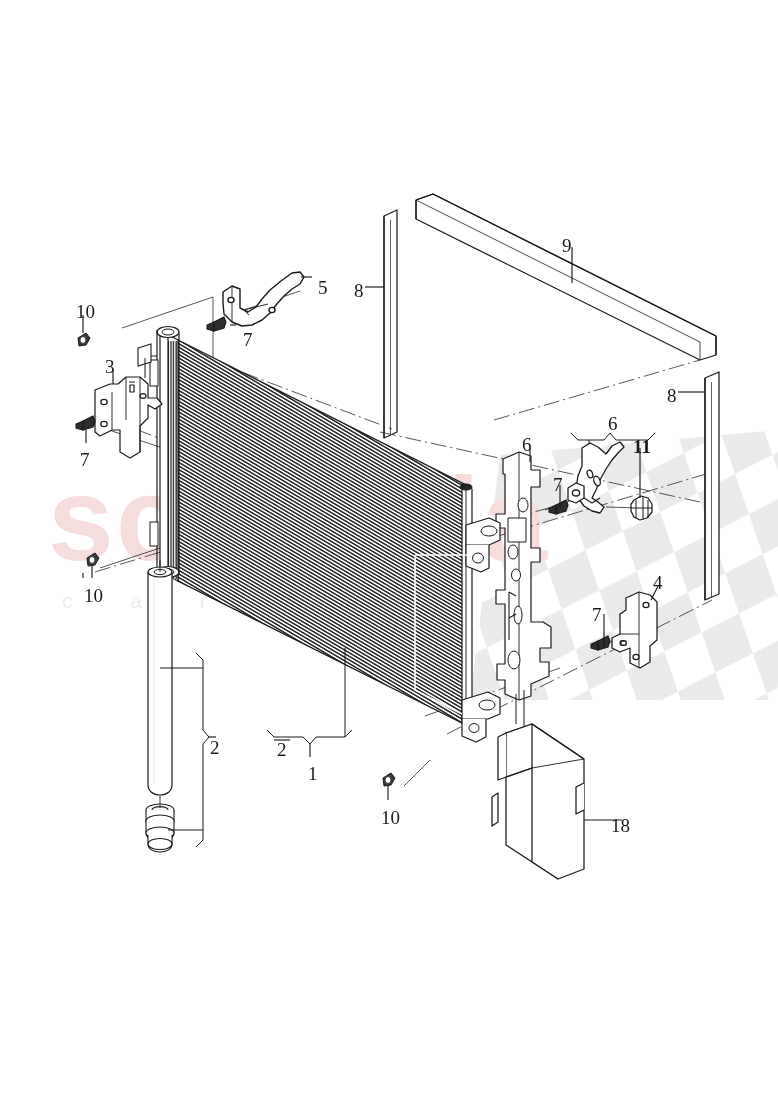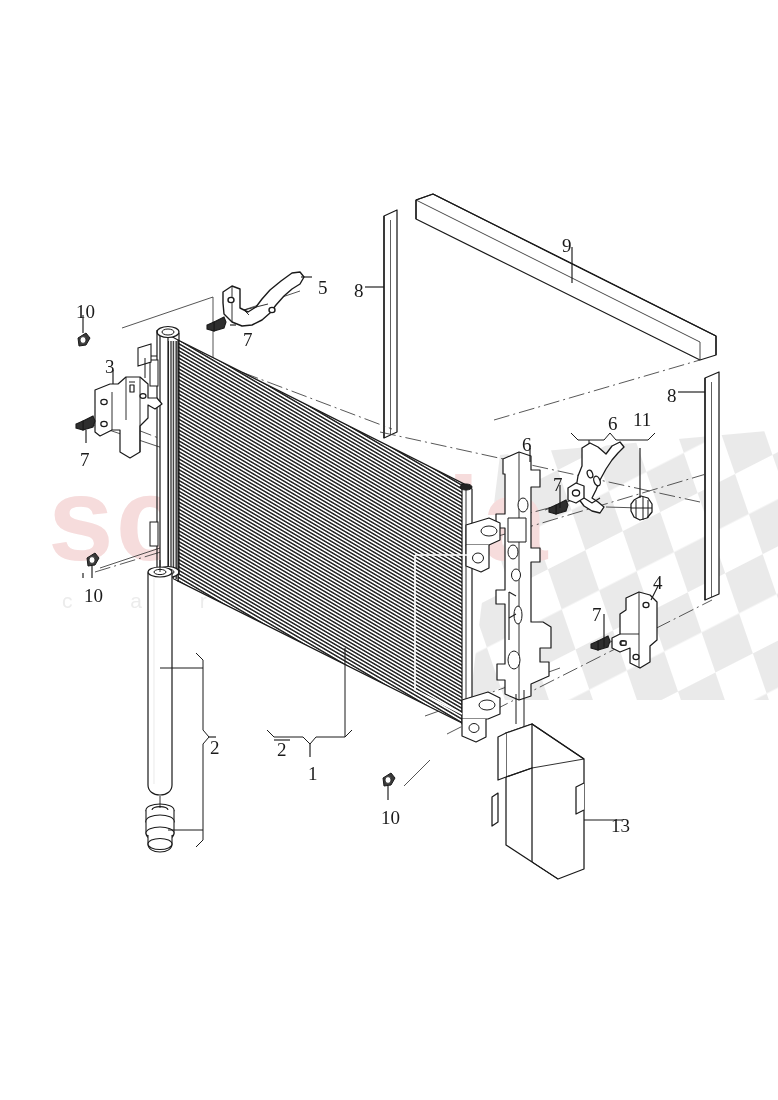--- a/index.html
+++ b/index.html
@@ -348,24 +348,24 @@
 <div class="callout" style="left:76px;top:302px;">10</div>
 <div class="callout" style="left:318px;top:278px;">5</div>
 <div class="callout" style="left:354px;top:281px;">8</div>
 <div class="callout" style="left:562px;top:236px;">9</div>
 <div class="callout" style="left:105px;top:357px;">3</div>
 <div class="callout" style="left:243px;top:330px;">7</div>
 <div class="callout" style="left:80px;top:450px;">7</div>
 <div class="callout" style="left:667px;top:386px;">8</div>
 <div class="callout" style="left:522px;top:435px;">6</div>
 <div class="callout" style="left:608px;top:414px;">6</div>
-<div class="callout" style="left:633px;top:410px;">11</div>
+<div class="callout" style="left:633px;top:437px;font-weight:bold;">11</div>
 <div class="callout" style="left:553px;top:475px;">7</div>
 <div class="callout" style="left:84px;top:586px;">10</div>
 <div class="callout" style="left:653px;top:573px;">4</div>
 <div class="callout" style="left:592px;top:605px;">7</div>
 <div class="callout" style="left:210px;top:738px;">2</div>
 <div class="callout" style="left:277px;top:740px;">2</div>
 <div class="callout" style="left:308px;top:764px;">1</div>
 <div class="callout" style="left:381px;top:808px;">10</div>
-<div class="callout" style="left:611px;top:816px;">13</div>
+<div class="callout" style="left:611px;top:816px;">18</div>
 
 </div>
 
 </body></html>

